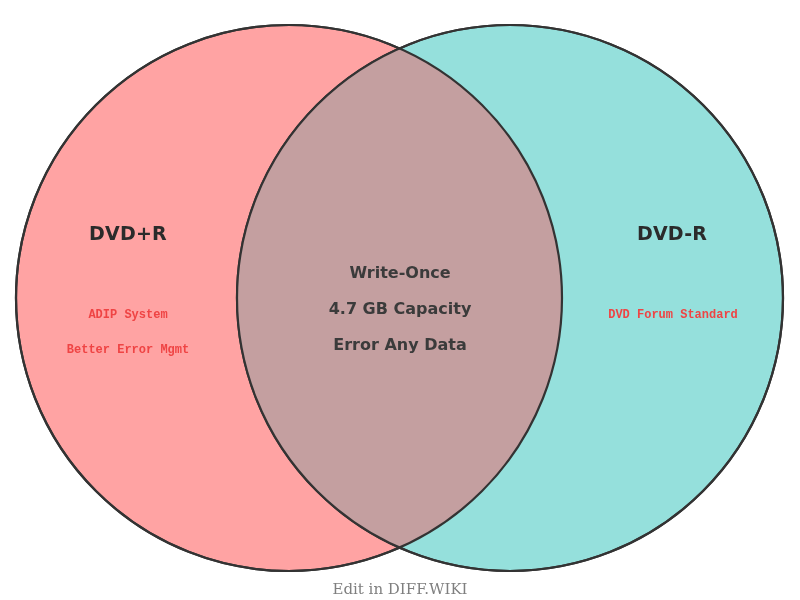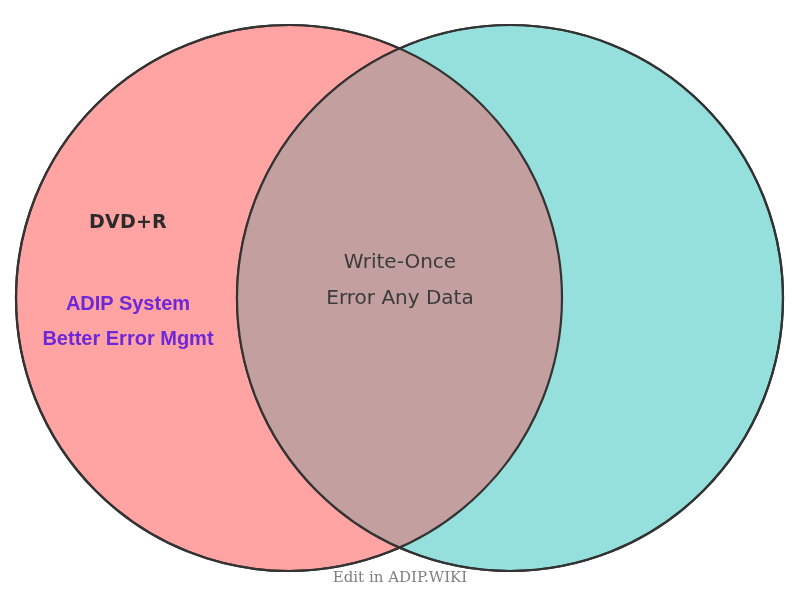--- a/index.html
+++ b/index.html
@@ -22,21 +22,21 @@
   #venn-svg {
     position: absolute;
     left: 0;
     top: 0;
     width: 800px;
     height: 600px;
   }
   .text-layer {
     position: absolute;
     left: 0;
-    top: 0;
+    top: 12px;
     width: 800px;
     height: 539px;
     pointer-events: none;
   }
   .circle-title {
     position: absolute;
     text-align: center;
     font-size: 19px;
     font-weight: bold;
     color: #2b2b2b;
@@ -45,40 +45,40 @@
     font-family: "DejaVu Sans", sans-serif;
   }
   .title-left  { left: 28px;  top: 210px; width: 200px; }
   .title-right { left: 572px; top: 210px; width: 200px; }
 
   .item-list {
     position: absolute;
     text-align: center;
   }
   .item {
-    font-size: 20px;
+    font-size: 12px;
     font-weight: bold;
-    color: #6d28d9;
+    color: #ef4444;
     line-height: 35px;
     white-space: nowrap;
-    font-family: Liberation Sans, sans-serif;
+    font-family: Liberation Mono, monospace;
   }
   .list-left  { left: 18px;  top: 286px; width: 220px; }
   .list-right { left: 562px; top: 286px; width: 222px; }
 
   .center-list {
     position: absolute;
     left: 300px;
     top: 243px;
     width: 200px;
     text-align: center;
   }
   .center-item {
-    font-size: 20px;
-    font-weight: normal;
+    font-size: 16px;
+    font-weight: bold;
     color: #3b3b3b;
     line-height: 36px;
     white-space: nowrap;
     font-family: "DejaVu Sans", sans-serif;
   }
 
   .footer-link {
     position: absolute;
     left: 0;
     top: 568px;
@@ -112,30 +112,33 @@
     </g>
 
     <ellipse cx="289" cy="298" rx="273" ry="273" fill="none" stroke="#333333" stroke-width="2.2"></ellipse>
     <ellipse cx="510" cy="298" rx="273" ry="273" fill="none" stroke="#333333" stroke-width="2.2"></ellipse>
   </svg>
 
   <div class="text-layer">
 
     <div class="circle-title title-left">DVD+R</div>
 
+    <div class="circle-title title-right">DVD-R</div>
 
     <div class="item-list list-left">
       <div class="item">ADIP System</div>
       <div class="item">Better Error Mgmt</div>
     </div>
 
     <div class="center-list">
       <div class="center-item">Write-Once</div>
+      <div class="center-item">4.7 GB Capacity</div>
       <div class="center-item">Error Any Data</div>
     </div>
 
     <div class="item-list list-right">
+      <div class="item">DVD Forum Standard</div>
     </div>
 
-    <div class="footer-link">Edit in ADIP.WIKI</div>
+    <div class="footer-link">Edit in DIFF.WIKI</div>
 
   </div>
 </div>
 
 </body></html>

